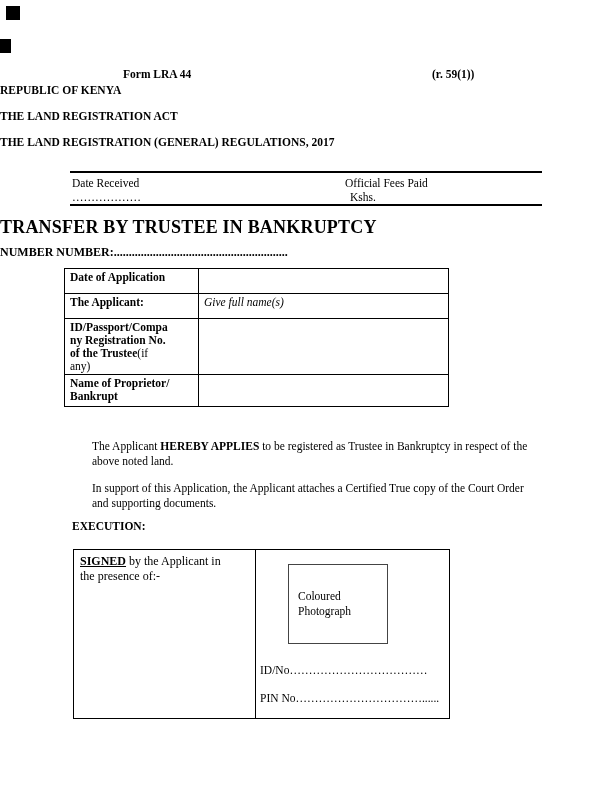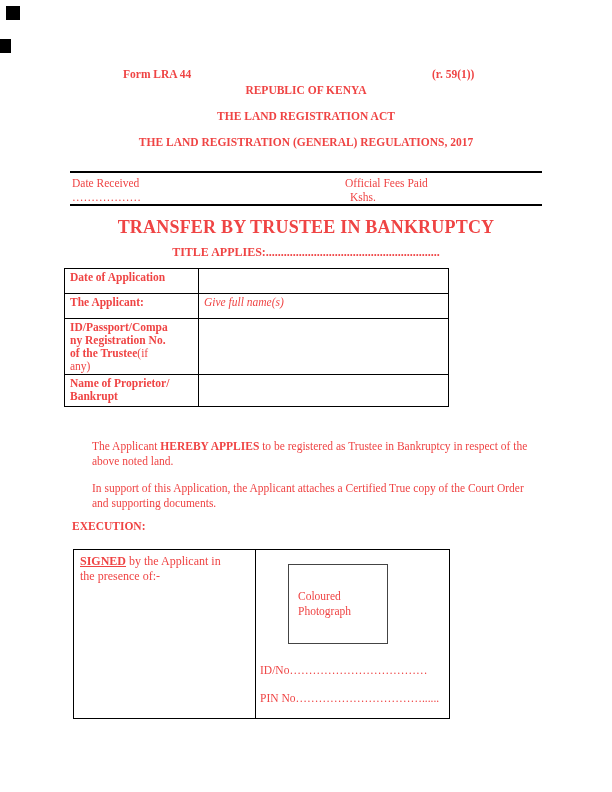--- a/index.html
+++ b/index.html
@@ -2,31 +2,31 @@
 <html><head>
 <meta charset="utf-8">
 <style>
   html,body{margin:0;padding:0;background:#e8e8e8;}
   .page{
     position:relative;
     width:612px;height:792px;
     margin:0 auto;
     background:#ffffff;
     font-family:"Liberation Serif","DejaVu Serif",serif;
-    color:#ef4444;
+    color:#000000;
     overflow:hidden;
   }
   .abs{position:absolute;}
   .corner-mark{position:absolute;background:#000;}
   .mark1{left:6px;top:6px;width:14px;height:14px;}
   .mark2{left:0px;top:39px;width:11px;height:14px;}
 
   .form-no{left:123px;top:68px;font-size:11.5px;font-weight:bold;}
   .rule-ref{left:432px;top:68px;font-size:11.5px;font-weight:bold;}
-  .center-line{left:0;width:612px;text-align:center;font-weight:bold;font-size:11.5px;}
+  .center-line{left:0;width:612px;text-align:left;font-weight:bold;font-size:11.5px;}
   .republic{top:84px;}
   .act{top:110px;}
   .regs{top:136px;}
   .main-title{top:217px;font-size:18px;letter-spacing:0.2px;}
   .title-no{top:245px;font-size:12px;}
 
   .fees{
     left:70px;top:171px;width:472px;height:31px;
     border-top:2px solid #000;border-bottom:2px solid #000;
     font-size:11.5px;line-height:13.5px;
@@ -96,21 +96,21 @@
       <div class="l1">Date Received</div>
       <div class="l2">………………</div>
     </div>
     <div class="fcol fc3">
       <div class="l1">Official Fees Paid</div>
       <div class="l2">Kshs.</div>
     </div>
   </div>
 
   <div class="abs center-line main-title">TRANSFER BY TRUSTEE IN BANKRUPTCY</div>
-  <div class="abs center-line title-no">TITLE APPLIES:..........................................................</div>
+  <div class="abs center-line title-no">NUMBER NUMBER:..........................................................</div>
 
   <table class="details">
     <colgroup>
         <col style="width:134px">
         <col style="width:250px">
       </colgroup>
     <tbody>
         <tr class="h1">
       <td><span style="font-weight: bold;">Date of Application</span></td>
       <td></td>

